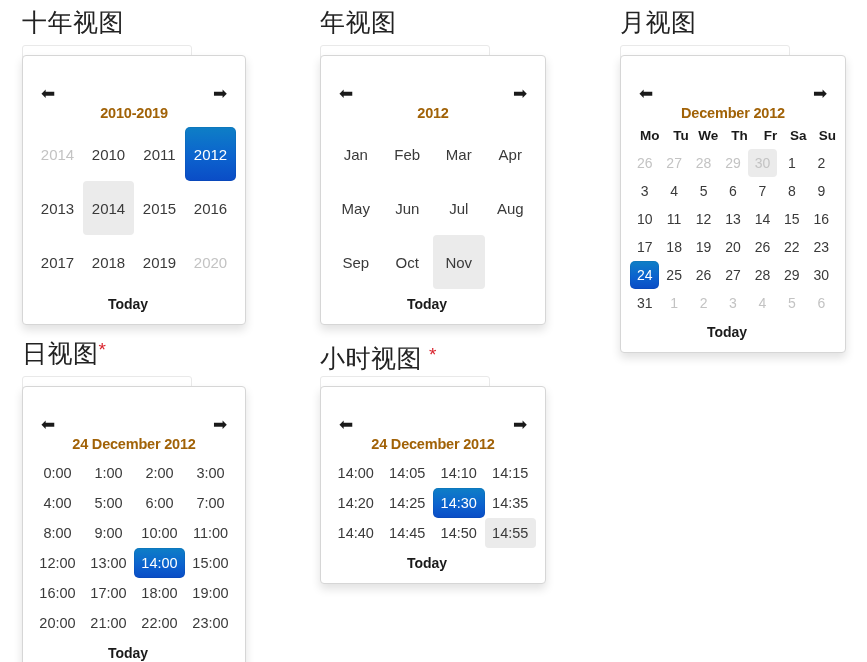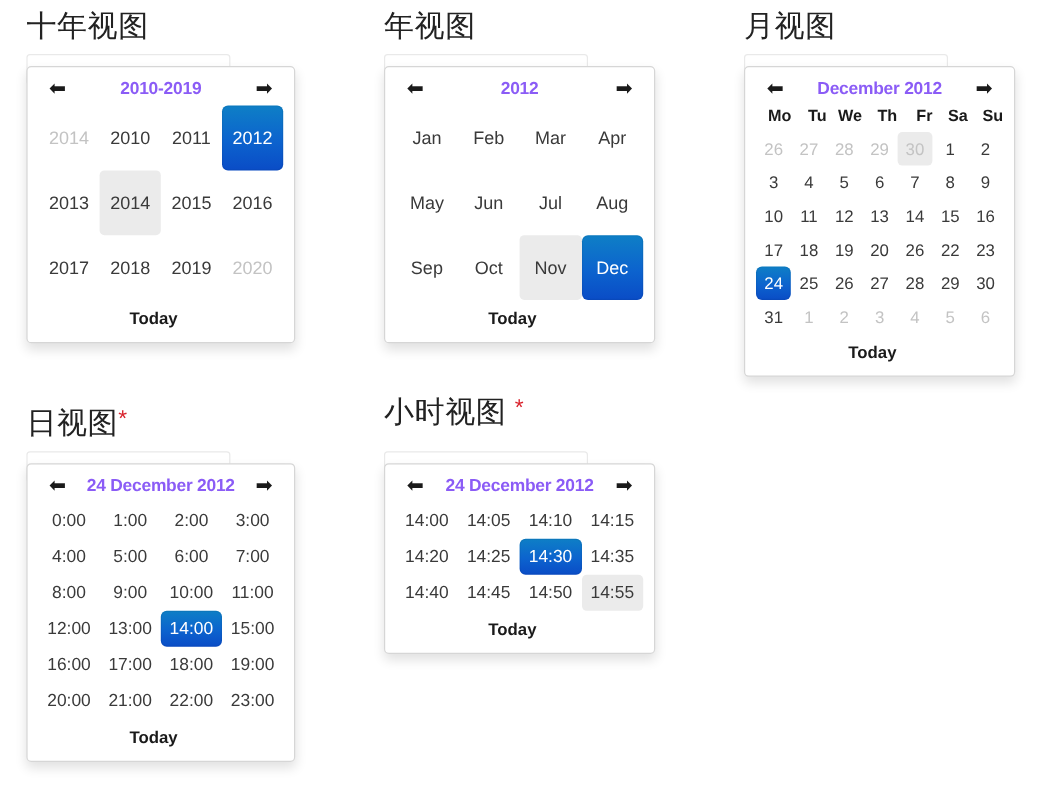--- a/index.html
+++ b/index.html
@@ -76,23 +76,24 @@
     width: 22px;
     text-align: center;
     cursor: pointer;
     user-select: none;
   }
   .head-title {
     flex: 1;
     text-align: center;
     font-size: 14.5px;
     font-weight: bold;
-    color: #8b5cf6;
+    color: #a16207;
     cursor: pointer;
     letter-spacing: -0.2px;
+    margin-top: 40px;
   }
   .picker-foot {
     text-align: center;
     font-size: 14px;
     font-weight: bold;
     color: #1a1a1a;
     padding: 7px 12px 12px 0;
     cursor: pointer;
     user-select: none;
   }
@@ -177,21 +178,21 @@
   </div>
 
   <div class="section-title" style="left:620px; top:10px;">
     <span>月视图</span>
   </div>
 
   <div class="section-title" style="left:22px; top:341px;">
     <span>日视图</span><span class="req-star">*</span>
   </div>
 
-  <div class="section-title" style="left:320px; top:332px;">
+  <div class="section-title" style="left:320px; top:346px;">
     <span>小时视图</span><span class="req-star spaced">*</span>
   </div>
 
   <div class="ghost-input" style="left:22px; top:45px;"></div>
   <div class="ghost-input" style="left:320px; top:45px;"></div>
   <div class="ghost-input" style="left:620px; top:45px;"></div>
   <div class="ghost-input" style="left:22px; top:376px;"></div>
   <div class="ghost-input" style="left:320px; top:376px;"></div>
 
   <div class="picker" id="picker-decade" style="left:22px; top:55px; width:224px;">
@@ -228,21 +229,20 @@
         <div class="cell ">Feb</div>
         <div class="cell ">Mar</div>
         <div class="cell ">Apr</div>
         <div class="cell ">May</div>
         <div class="cell ">Jun</div>
         <div class="cell ">Jul</div>
         <div class="cell ">Aug</div>
         <div class="cell ">Sep</div>
         <div class="cell ">Oct</div>
         <div class="cell hover">Nov</div>
-        <div class="cell active">Dec</div>
       </div>
     <div class="picker-foot">Today</div>
   </div>
 
   <div class="picker" id="picker-month" style="left:620px; top:55px; width:226px;">
     <div class="picker-head">
       <span class="nav-arrow">⬅</span>
       <span class="head-title">December 2012</span>
       <span class="nav-arrow">➡</span>
     </div>

